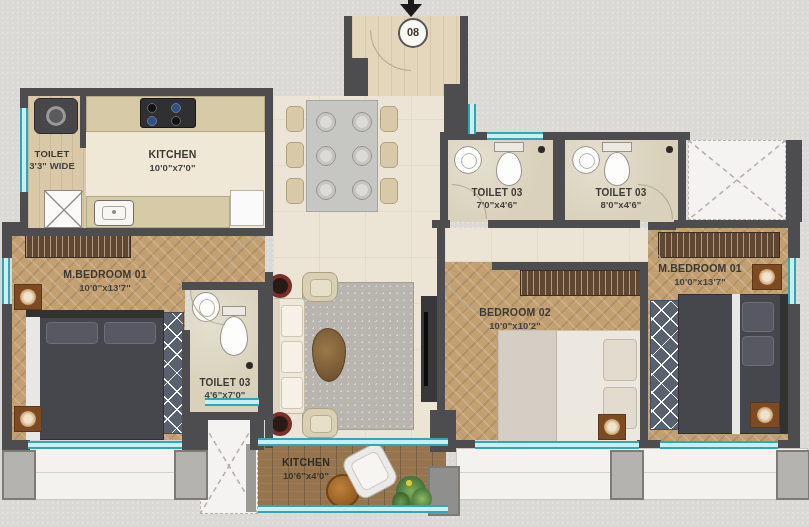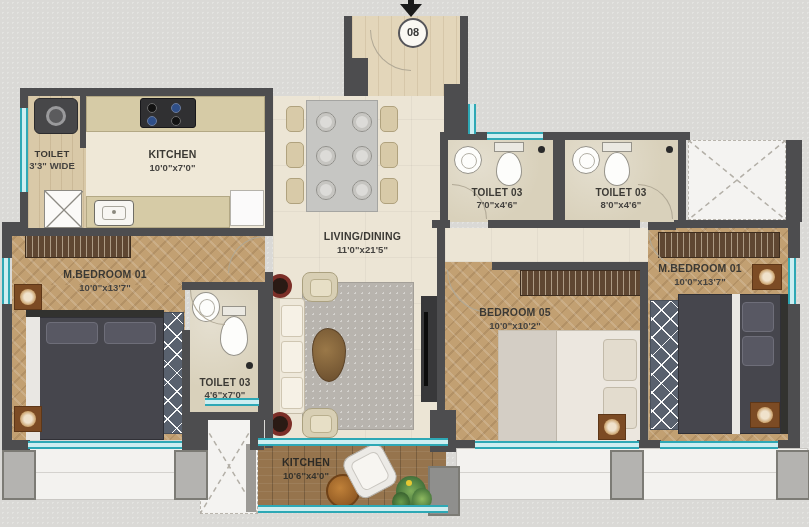--- a/index.html
+++ b/index.html
@@ -282,42 +282,38 @@
   </div>
 
   <div class="lbl" style="left:18px;top:148px;width:68px;font-size:9.5px;">
     <div>TOILET</div>
     <div class="sub">3'3" WIDE</div>
   </div>
   <div class="lbl" style="left:115px;top:148px;width:115px;">
     <div>KITCHEN</div>
     <div class="sub">10'0"x7'0"</div>
   </div>
-  <div class="lbl" style="left:295px;top:230px;width:135px;">
-    <div>LIVING/DINING</div>
-    <div class="sub">11'0"x21'5"</div>
-  </div>
   <div class="lbl" style="left:440px;top:186px;width:114px;font-size:10px;">
     <div>TOILET 03</div>
     <div class="sub">7'0"x4'6"</div>
   </div>
   <div class="lbl" style="left:564px;top:186px;width:114px;font-size:10px;">
     <div>TOILET 03</div>
     <div class="sub">8'0"x4'6"</div>
   </div>
   <div class="lbl" style="left:186px;top:376px;width:78px;font-size:10px;">
     <div>TOILET 03</div>
     <div class="sub">4'6"x7'0"</div>
   </div>
   <div class="lbl" style="left:40px;top:268px;width:130px;">
     <div>M.BEDROOM 01</div>
     <div class="sub">10'0"x13'7"</div>
   </div>
   <div class="lbl" style="left:445px;top:306px;width:140px;">
-    <div>BEDROOM 05</div>
+    <div>BEDROOM 02</div>
     <div class="sub">10'0"x10'2"</div>
   </div>
   <div class="lbl" style="left:640px;top:262px;width:120px;">
     <div>M.BEDROOM 01</div>
     <div class="sub">10'0"x13'7"</div>
   </div>
   <div class="lbl" style="left:268px;top:456px;width:76px;color:#2e2b26;">
     <div>KITCHEN</div>
     <div class="sub" style="color:#36332c;">10'6"x4'0"</div>
   </div>

